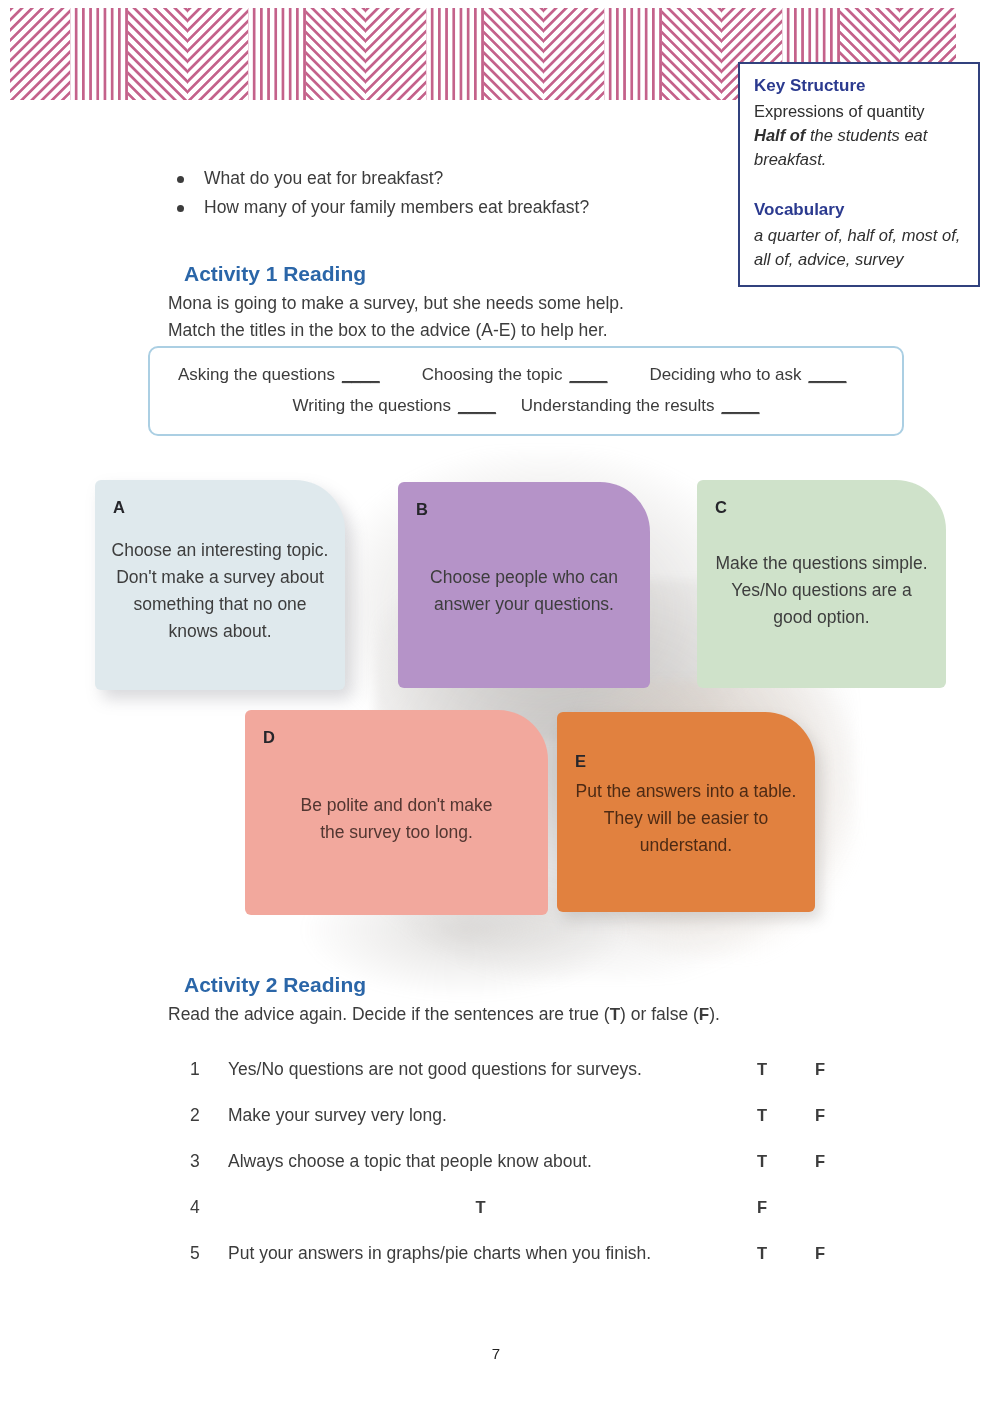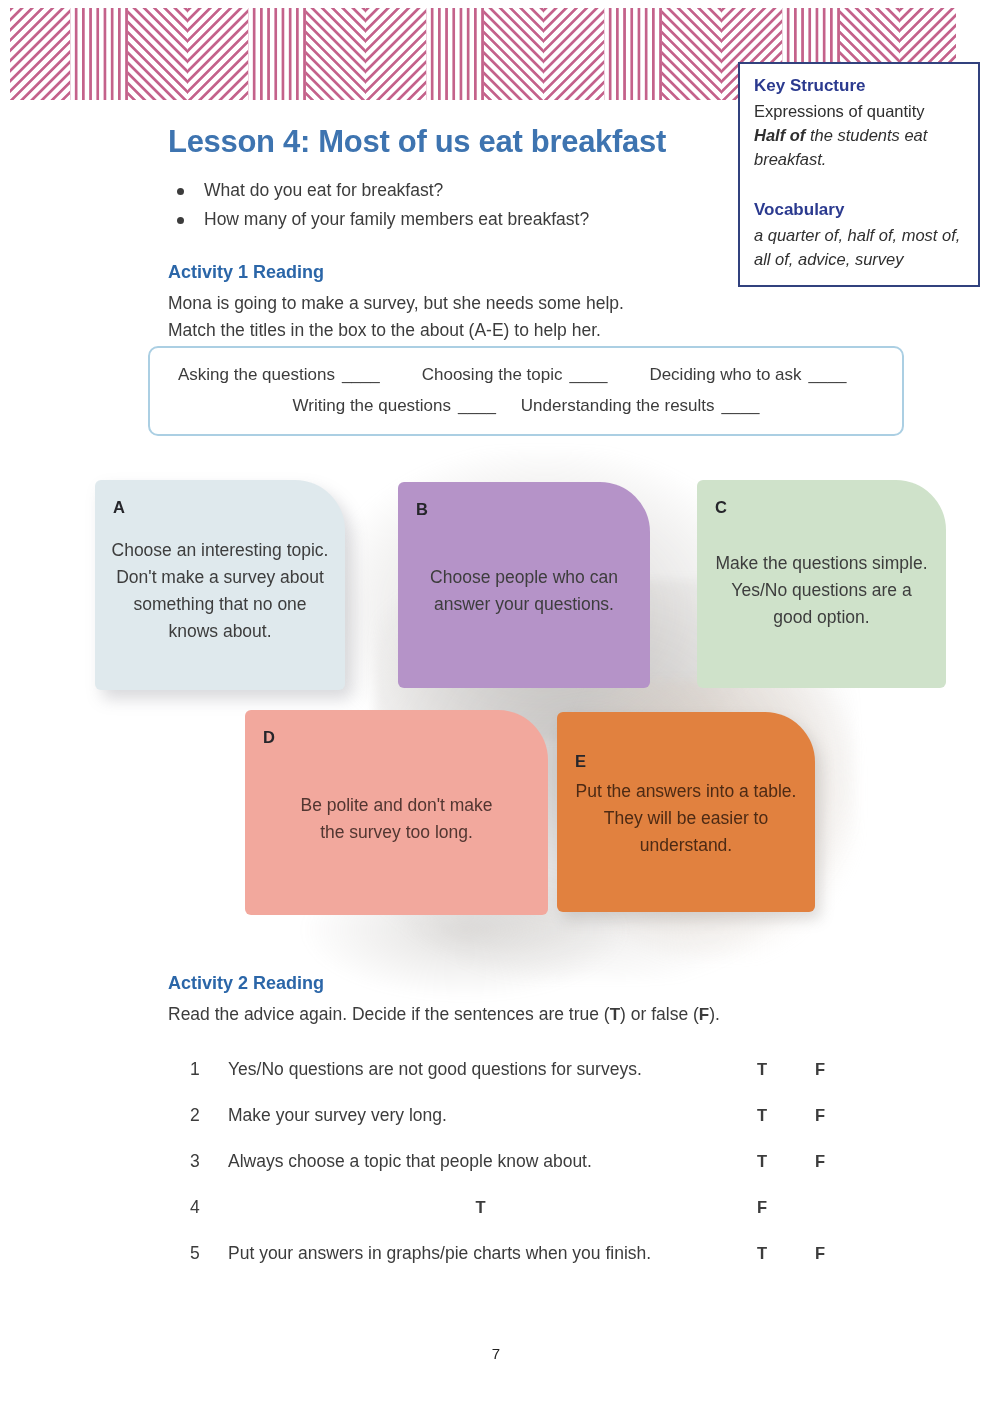--- a/index.html
+++ b/index.html
@@ -13,40 +13,40 @@
             background:#ffffff; border:2px solid #31417e; padding:12px 14px 14px; z-index:4; }
   .keybox h3 { font-size:17px; color:#2b3a8f; margin-bottom:3px; }
   .keybox p { font-size:16.5px; line-height:24px; color:#2f2f2f; }
   .keybox .it { font-style:italic; }
   .keybox .bi { font-style:italic; font-weight:bold;text-align:right; }
   .keybox .vocab-title { margin-top:29px; }
 
   .lesson-title { position:absolute; left:168px; top:124px; font-size:31px; font-weight:bold;
                   color:#3e74b0; z-index:3; letter-spacing:-0.3px; }
 
-  .bullets { position:absolute; left:172px; top:176px; list-style:none; z-index:3; }
+  .bullets { position:absolute; left:172px; top:164px; list-style:none; z-index:3; }
   .bullets li { font-size:17.5px; line-height:29px; padding-left:32px; position:relative; }
   .bullets li::before { content:""; position:absolute; left:5px; top:12px; width:7px; height:7px;
                         border-radius:50%; background:#3c3c3c; }
 
-  .act-heading { position:absolute; left:168px; font-size:18px; font-weight:bold; color:#2b66a8; z-index:3; }
+  .act-heading { position:absolute; left:184px; font-size:21px; font-weight:bold; color:#2b66a8; z-index:3; }
   #act1-heading { top:262px; }
   #act2-heading { top:973px; }
   .intro { position:absolute; left:168px; font-size:17.5px; line-height:27px; z-index:3; }
   #intro1 { top:290px; }
   #intro2 { top:1001px; }
   #intro2 b { font-size:17px; }
 
   .match-box { position:absolute; left:148px; top:346px; width:756px; height:90px;
                border:2px solid #abcfe3; border-radius:10px; background:#fff; z-index:3; }
   .match-row { display:flex; font-size:17px; }
   .row1 { margin:17px 0 0 28px; gap:42px; }
   .row2 { justify-content:center; margin-top:11px; gap:25px; }
   .match-item { white-space:nowrap; }
-  .blank { display:inline-block; margin-left:7px; letter-spacing:0px; color:#3c3c3c; }
+  .blank { display:inline-block; margin-left:7px; letter-spacing:0px; color:#3c3c3c;text-decoration:underline; }
 
   .wash { position:absolute; pointer-events:none; z-index:2; filter:blur(5px); }
   #wash1 { left:325px; top:450px; width:440px; height:290px;
            background:radial-gradient(ellipse at 50% 55%, rgba(125,120,116,0.32), rgba(175,170,166,0.14) 55%, rgba(255,255,255,0) 74%); }
   #wash2 { left:375px; top:580px; width:480px; height:400px;
            background:radial-gradient(ellipse at 45% 45%, rgba(115,110,106,0.38), rgba(165,160,155,0.16) 55%, rgba(255,255,255,0) 75%); }
   #wash3 { left:560px; top:680px; width:300px; height:280px;
            background:radial-gradient(ellipse at 50% 40%, rgba(205,185,168,0.45), rgba(220,205,192,0.2) 55%, rgba(255,255,255,0) 75%); }
   #wash4 { left:300px; top:860px; width:330px; height:140px;
            background:radial-gradient(ellipse at 50% 50%, rgba(150,145,140,0.28), rgba(255,255,255,0) 70%); }
@@ -104,31 +104,30 @@
   </svg>
 
   <div class="keybox">
     <h3>Key Structure</h3>
     <p>Expressions of quantity</p>
     <p class="it"><b class="bi">Half of</b><span> the students eat breakfast.</span></p>
     <h3 class="vocab-title">Vocabulary</h3>
     <p class="it">a quarter of, half of, most of, all of, advice, survey</p>
   </div>
 
-  <h1 class="lesson-title">Lesson 4: Most of us eat breakfast</h1>
 
   <ul class="bullets">
     <li>What do you eat for breakfast?</li>
     <li>How many of your family members eat breakfast?</li>
   </ul>
 
   <h2 class="act-heading" id="act1-heading">Activity 1 Reading</h2>
   <p class="intro" id="intro1">
     <span>Mona is going to make a survey, but she needs some help.</span><br>
-    <span>Match the titles in the box to the about (A-E) to help her.</span>
+    <span>Match the titles in the box to the advice (A-E) to help her.</span>
   </p>
 
   <div class="match-box">
     <div class="match-row row1">
       <span class="match-item"><span>Asking the questions</span><span class="blank">____</span></span>
       <span class="match-item"><span>Choosing the topic</span><span class="blank">____</span></span>
       <span class="match-item"><span>Deciding who to ask</span><span class="blank">____</span></span>
     </div>
     <div class="match-row row2">
       <span class="match-item"><span>Writing the questions</span><span class="blank">____</span></span>

